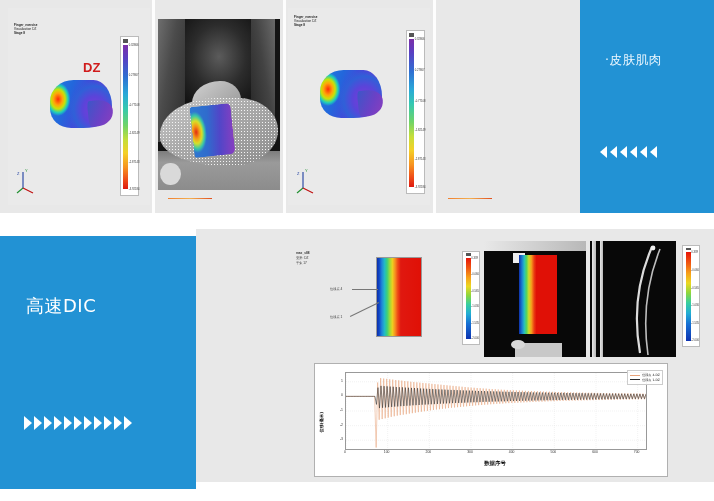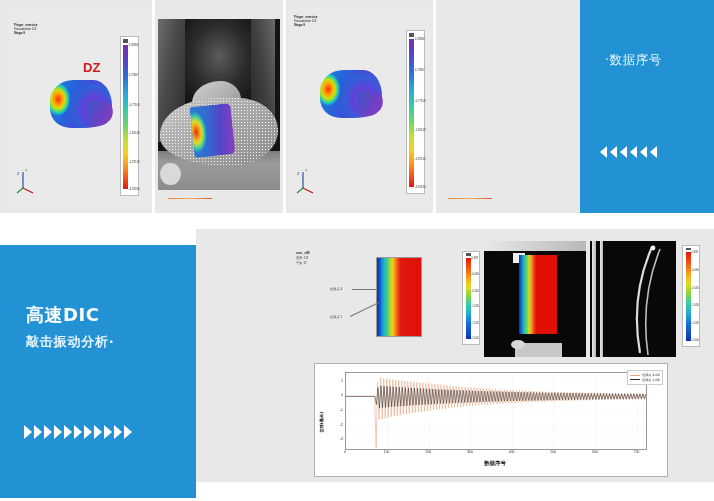--- a/index.html
+++ b/index.html
@@ -98,21 +98,21 @@
   .chev-l{border-top:6px solid transparent;border-bottom:6px solid transparent;
      border-right:7px solid #fff;}
   .chev-r{border-top:7px solid transparent;border-bottom:7px solid transparent;
      border-left:8px solid #fff;}
 
   
   .gap{position:absolute;left:0;top:213px;width:714px;height:16px;background:#fff;}
 
   
   .bot-row{position:absolute;left:0;top:229px;width:714px;height:253px;}
-  .blue-bl{position:absolute;left:0;top:16px;width:196px;height:253px;background:#2292d4;font-weight:bold;}
+  .blue-bl{position:absolute;left:0;top:7px;width:196px;height:253px;background:#2292d4;}
   .blue-bl .t1{position:absolute;left:26px;top:58px;color:#fff;font-size:18px;
      letter-spacing:0.5px;font-family:"DejaVu Sans",sans-serif;}
   .blue-bl .t2{position:absolute;left:26px;top:88px;color:#e7f4fd;font-size:13px;
      letter-spacing:0.8px;font-family:"DejaVu Sans",sans-serif;}
 
   .bot-right{position:absolute;left:196px;top:0;width:518px;height:253px;background:#e8e8e8;}
 
   
   .specimen{position:absolute;background:#fff;border:0.7px solid #999;overflow:hidden;}
   .specimen .fill{position:absolute;inset:0;
@@ -254,39 +254,38 @@
         </svg>
       </div>
 
       <div class="vsep" style="left:433px;"></div>
 
 
       <div class="ruler" style="left:448px;top:198px;width:44px;"></div>
     </div>
 
     <div class="blue-tr">
-      <div class="t2">·数据序号</div>
+      <div class="t2">·皮肤肌肉</div>
       <div class="chevrons" style="left:20px;top:146px;">
         <span class="chev chev-l"></span>
         <span class="chev chev-l"></span>
         <span class="chev chev-l"></span>
         <span class="chev chev-l"></span>
         <span class="chev chev-l"></span>
         <span class="chev chev-l"></span>
       </div>
     </div>
   </div>
 
   <div class="gap"></div>
 
   <div class="bot-row">
 
     <div class="blue-bl">
       <div class="t1">高速DIC</div>
-      <div class="t2">敲击振动分析·</div>
       <div class="chevrons" style="left:24px;top:180px;gap:2px;">
         <span class="chev chev-r"></span>
         <span class="chev chev-r"></span>
         <span class="chev chev-r"></span>
         <span class="chev chev-r"></span>
         <span class="chev chev-r"></span>
         <span class="chev chev-r"></span>
         <span class="chev chev-r"></span>
         <span class="chev chev-r"></span>
         <span class="chev chev-r"></span>

